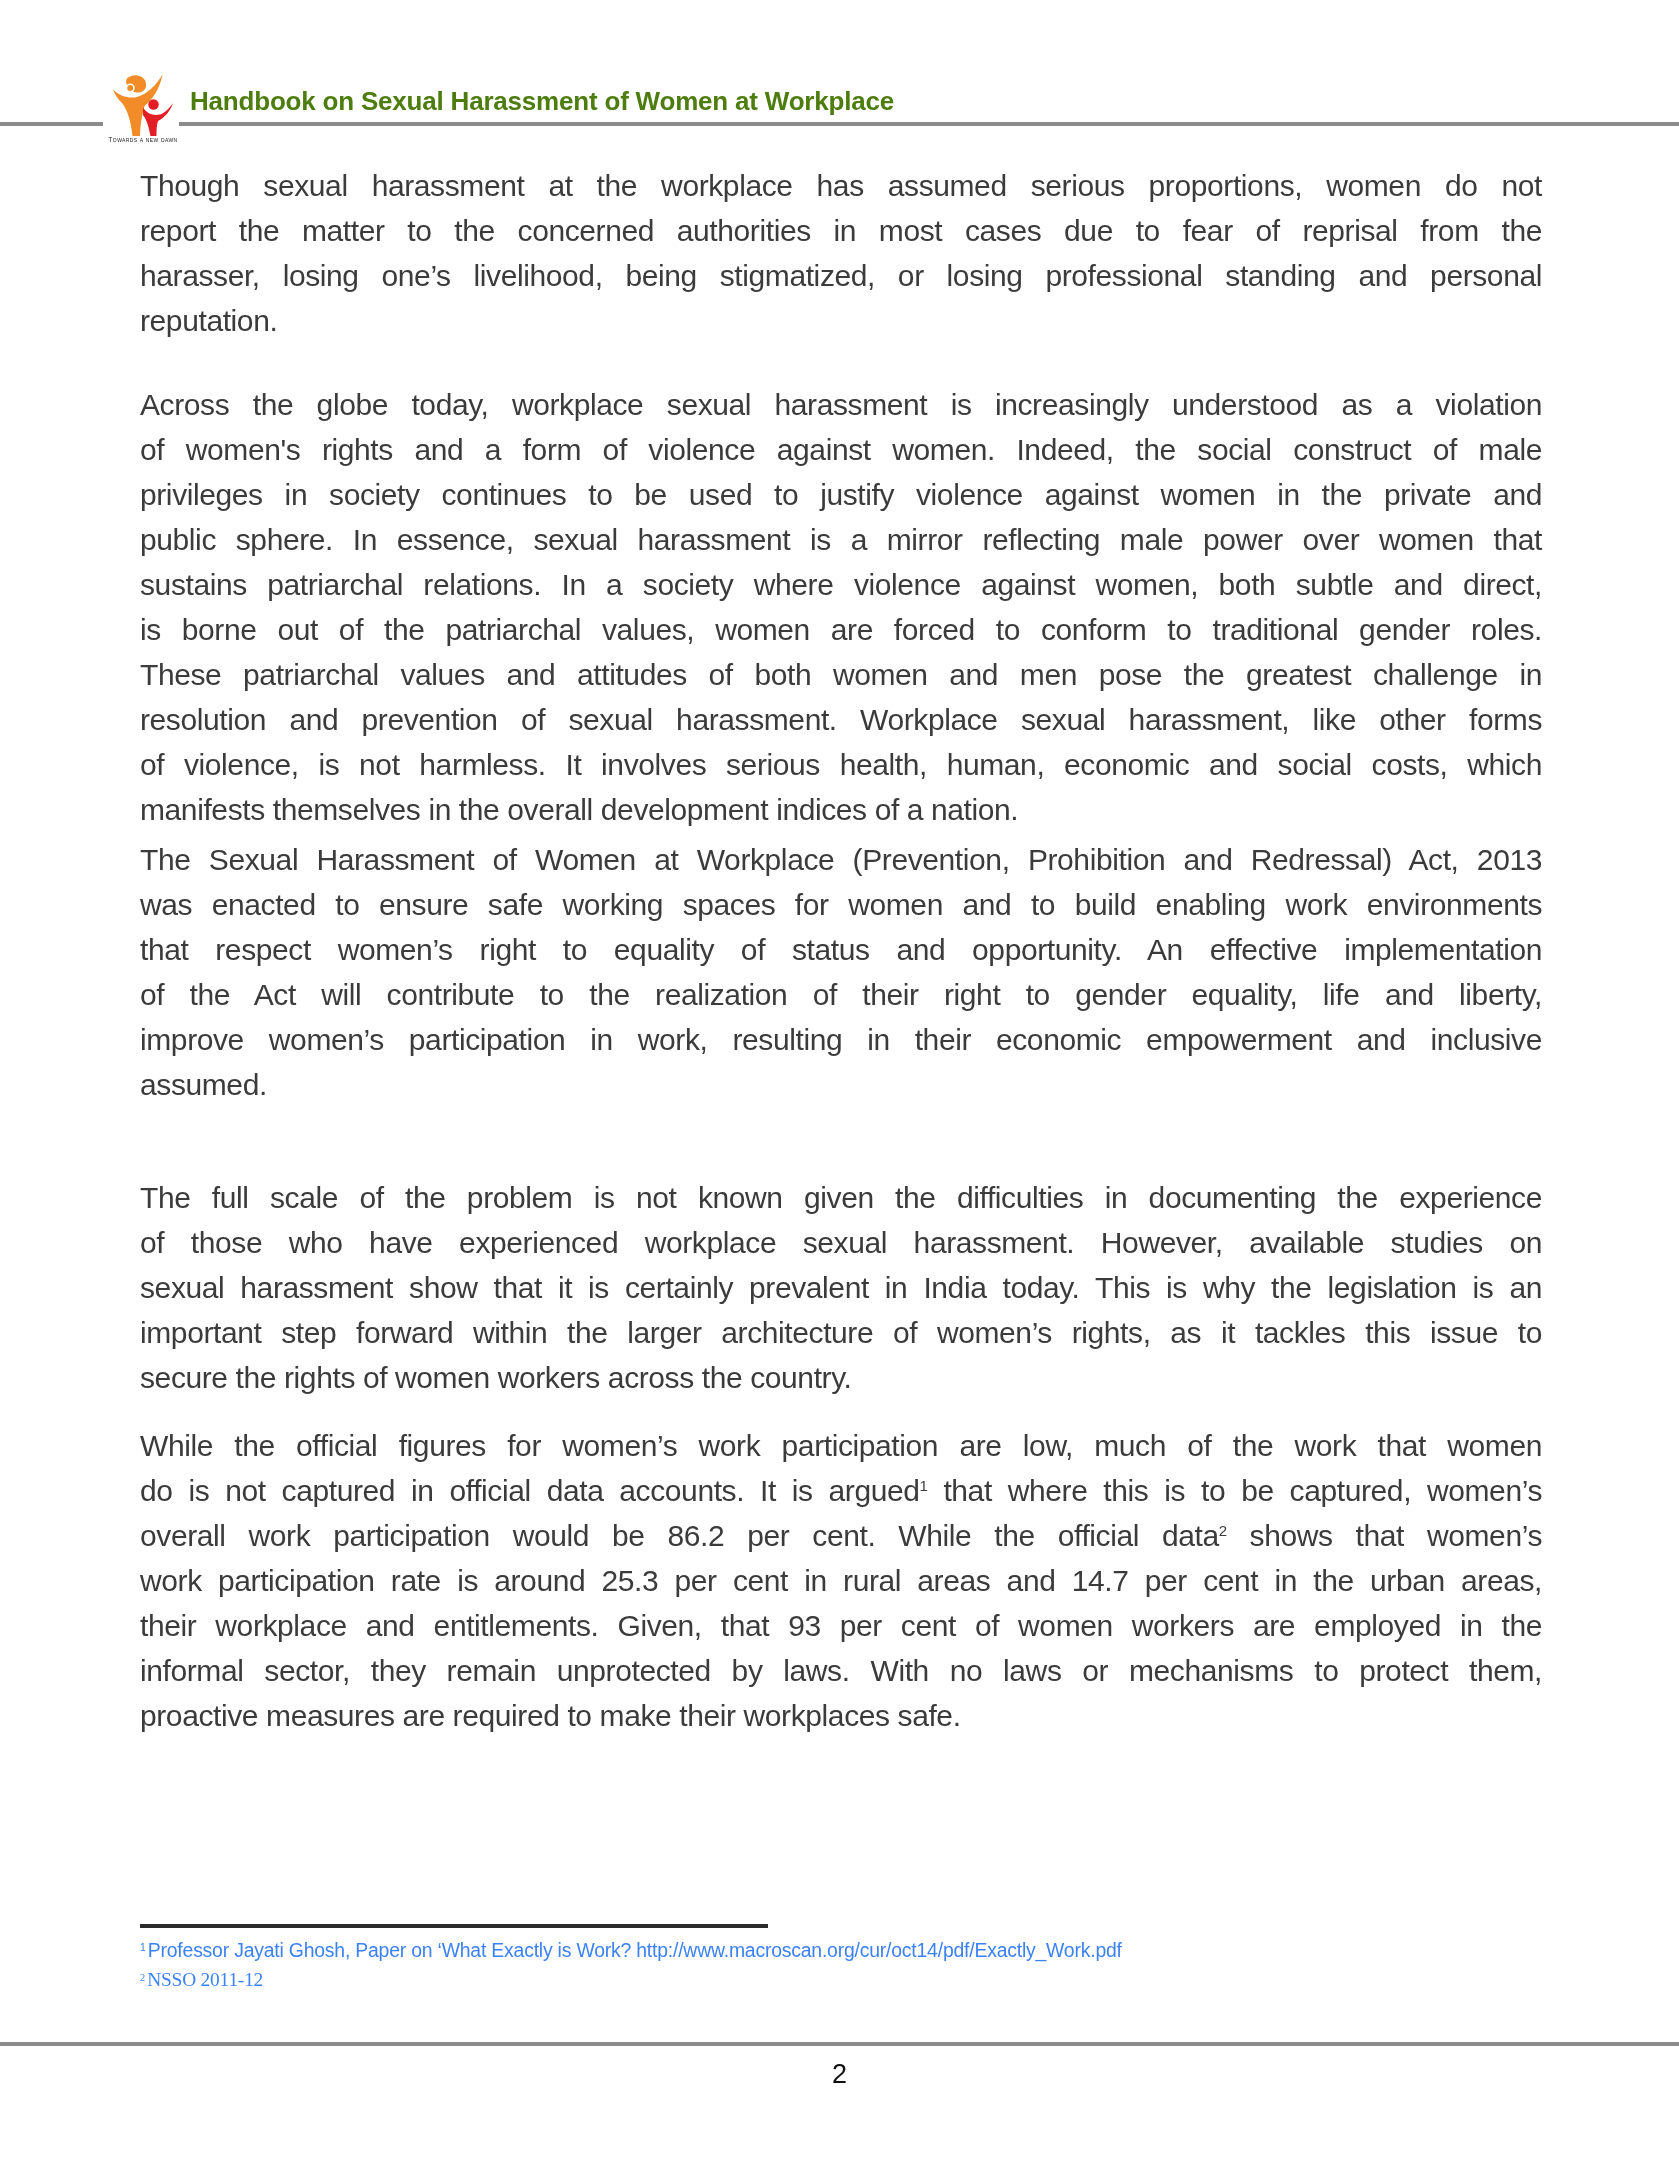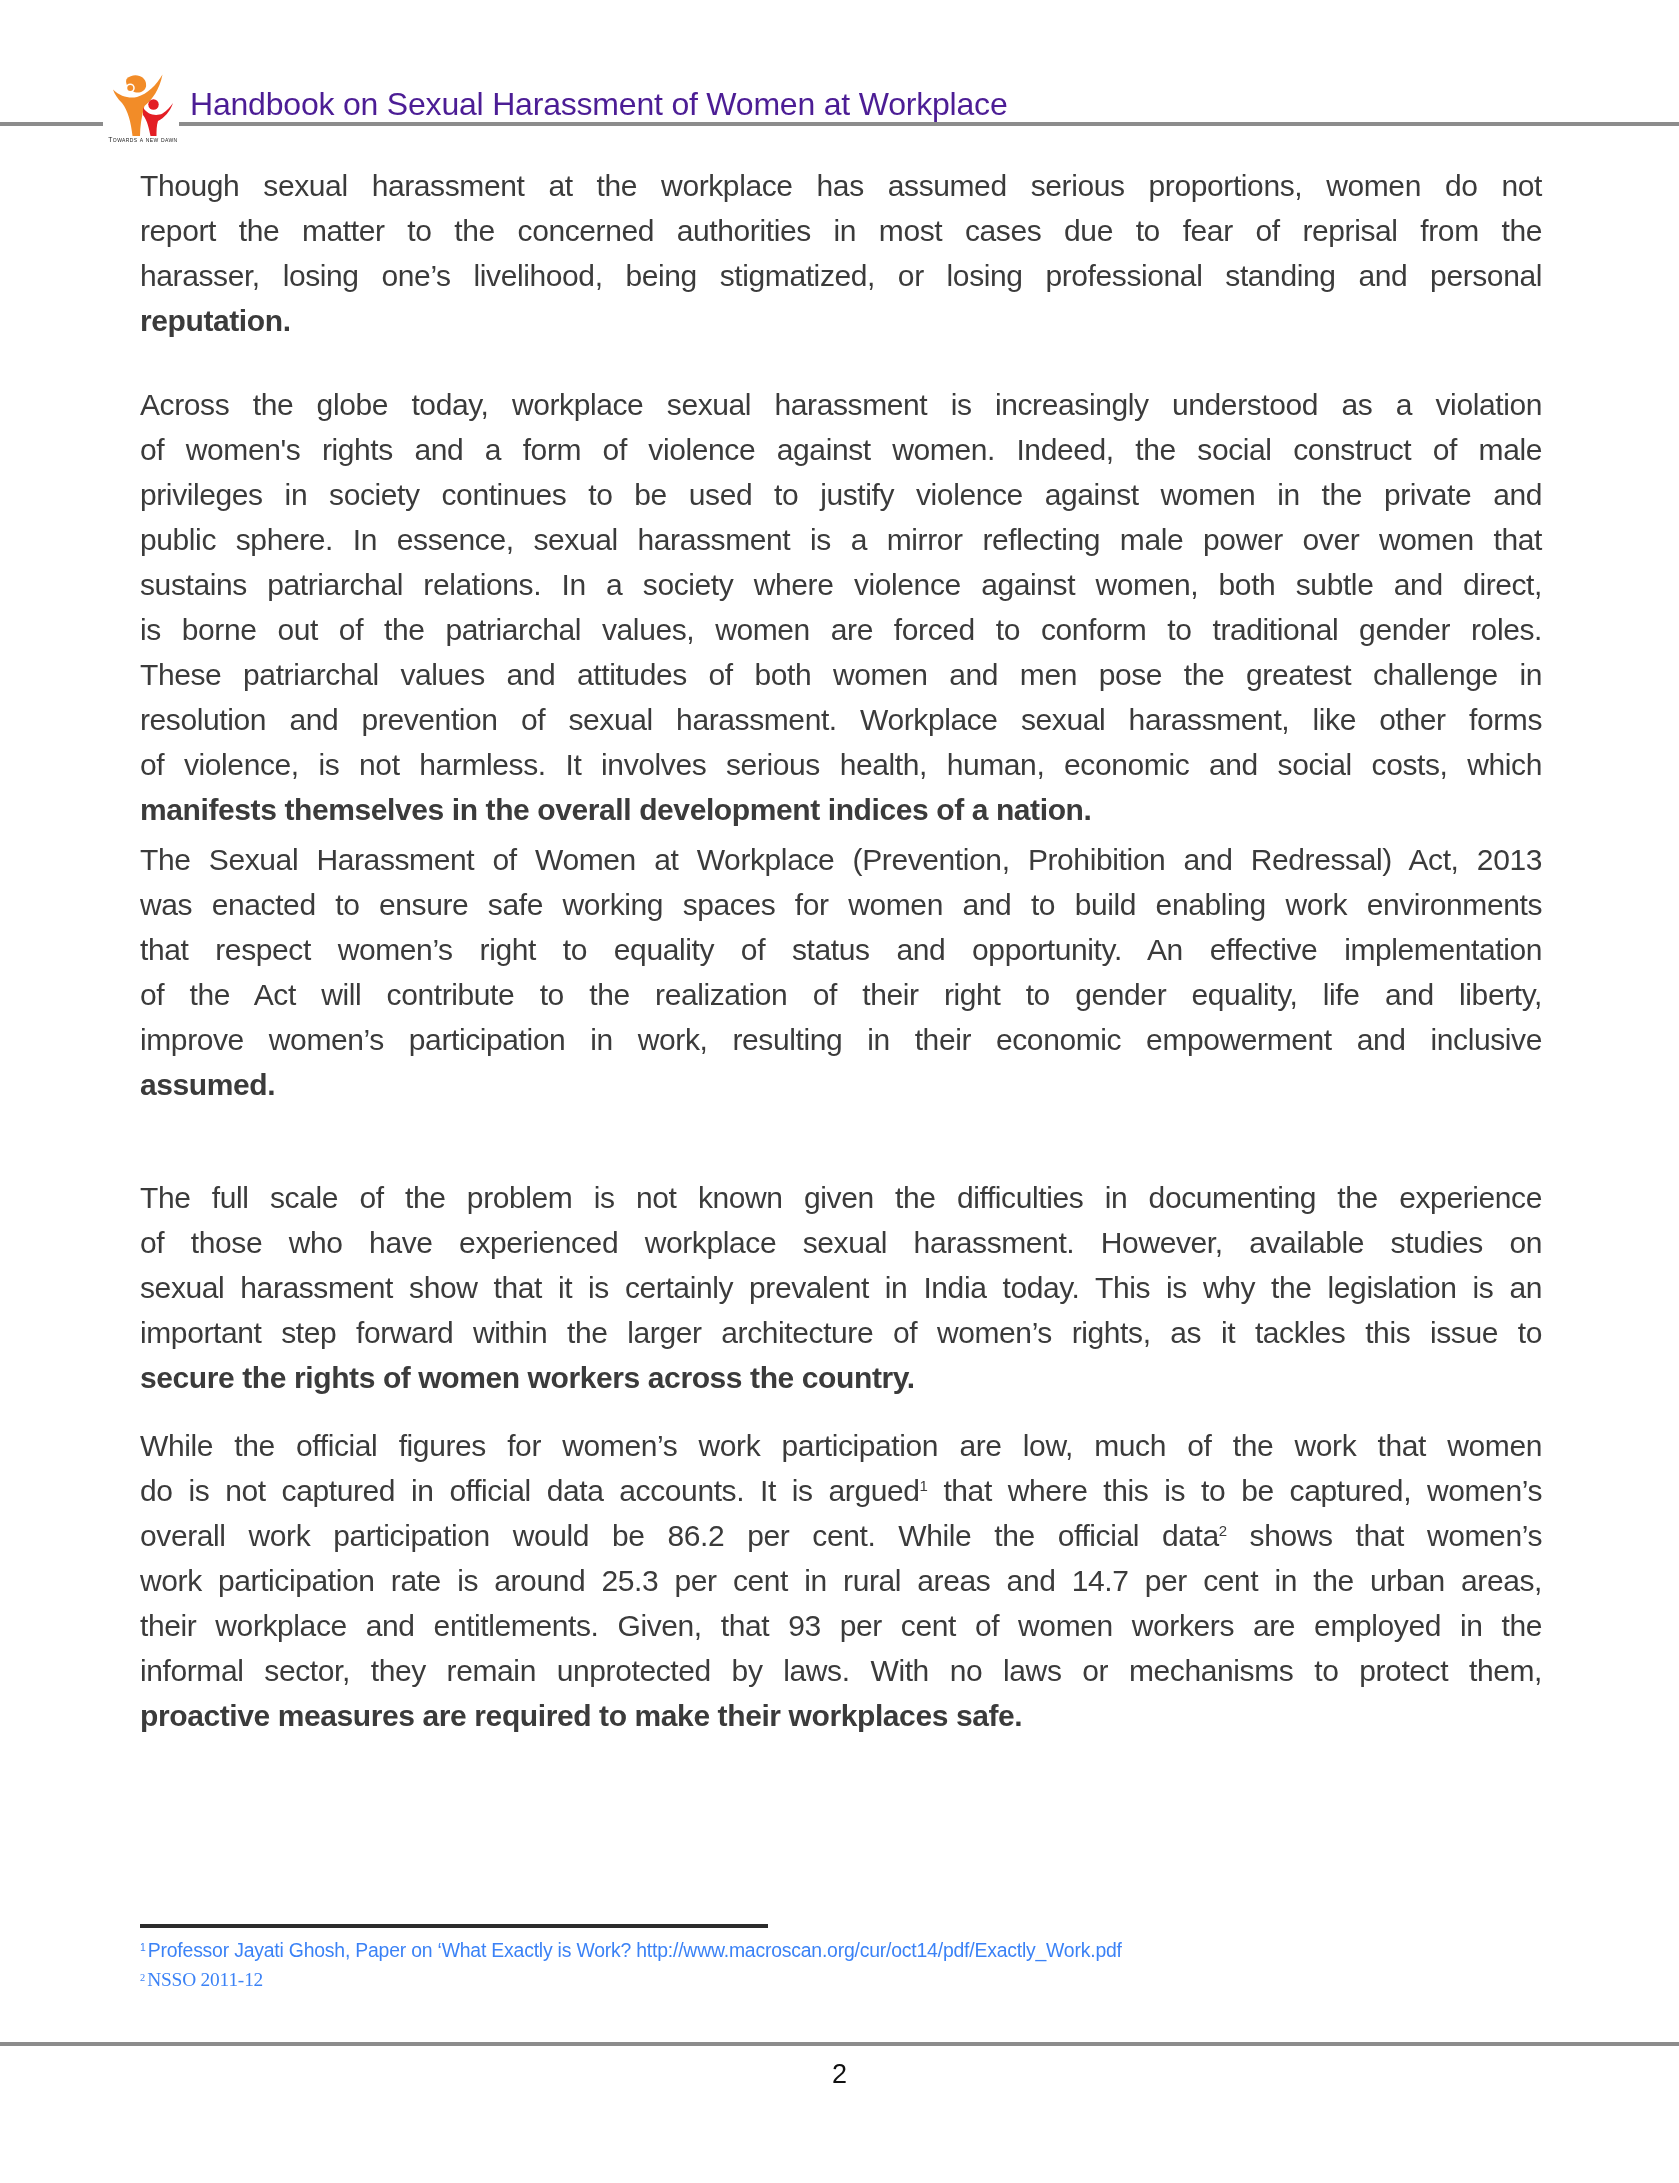--- a/index.html
+++ b/index.html
@@ -4,27 +4,27 @@
 <style>
   html, body { margin:0; padding:0; background:#ffffff; }
   body { width:1679px; height:2183px; position:relative; overflow:hidden;
          font-family:"Liberation Sans", sans-serif; color:#3b3b3b; }
   .rule { position:absolute; background:#8c8c8c; }
   #hdr-rule-left { left:0; top:122px; width:103px; height:3.7px; }
   #hdr-rule-right { left:179px; top:122px; width:1500px; height:3.7px; }
   .logo { position:absolute; left:104px; top:73px; width:75px; height:63px; }
   .tagline { position:absolute; left:104px; top:136px; width:78px; font-size:6.7px; letter-spacing:0.4px;
              color:#222; font-variant:small-caps; text-align:center; white-space:nowrap; }
-  .hdr-title { position:absolute; left:190px; top:86px; font-size:32px; color:#4c1d95; white-space:nowrap;
-               letter-spacing:-0.2px; }
+  .hdr-title { position:absolute; left:190px; top:86px; font-size:26px; color:#4d7c0f; white-space:nowrap;
+               letter-spacing:-0.2px;font-weight:bold; }
   .body { position:absolute; left:140px; top:0; width:1402px; }
   .para { position:absolute; left:0; width:1402px; }
   .line { height:45px; line-height:45px; font-size:30px; white-space:nowrap; text-align:justify;
           text-align-last:justify; letter-spacing:-0.4px; }
-  .line.last { text-align-last:left;font-weight:bold; }
+  .line.last { text-align-last:left; }
   sup.fn { font-size:15px; vertical-align:top; line-height:1; position:relative; top:10.4px; }
   #fn-rule { position:absolute; left:140px; top:1924px; width:628px; height:3.7px; background:#2b2b2b; }
   .fn-line { position:absolute; left:140px; font-size:19.4px; color:#3b82f6; white-space:nowrap; letter-spacing:-0.2px; }
   .fn-line sup { font-size:10.4px; vertical-align:top; position:relative; top:3px; margin-right:2.2px; }
   .fn-serif { font-family:"Liberation Serif", serif;text-align:right; }
   #ftr-rule { position:absolute; left:0; top:2042px; width:1679px; height:3.7px; background:#8c8c8c; }
   .page-num { position:absolute; left:821px; top:2059px; width:37px; text-align:center; font-size:27px; color:#111; }
 </style>
 </head>
 <body>

